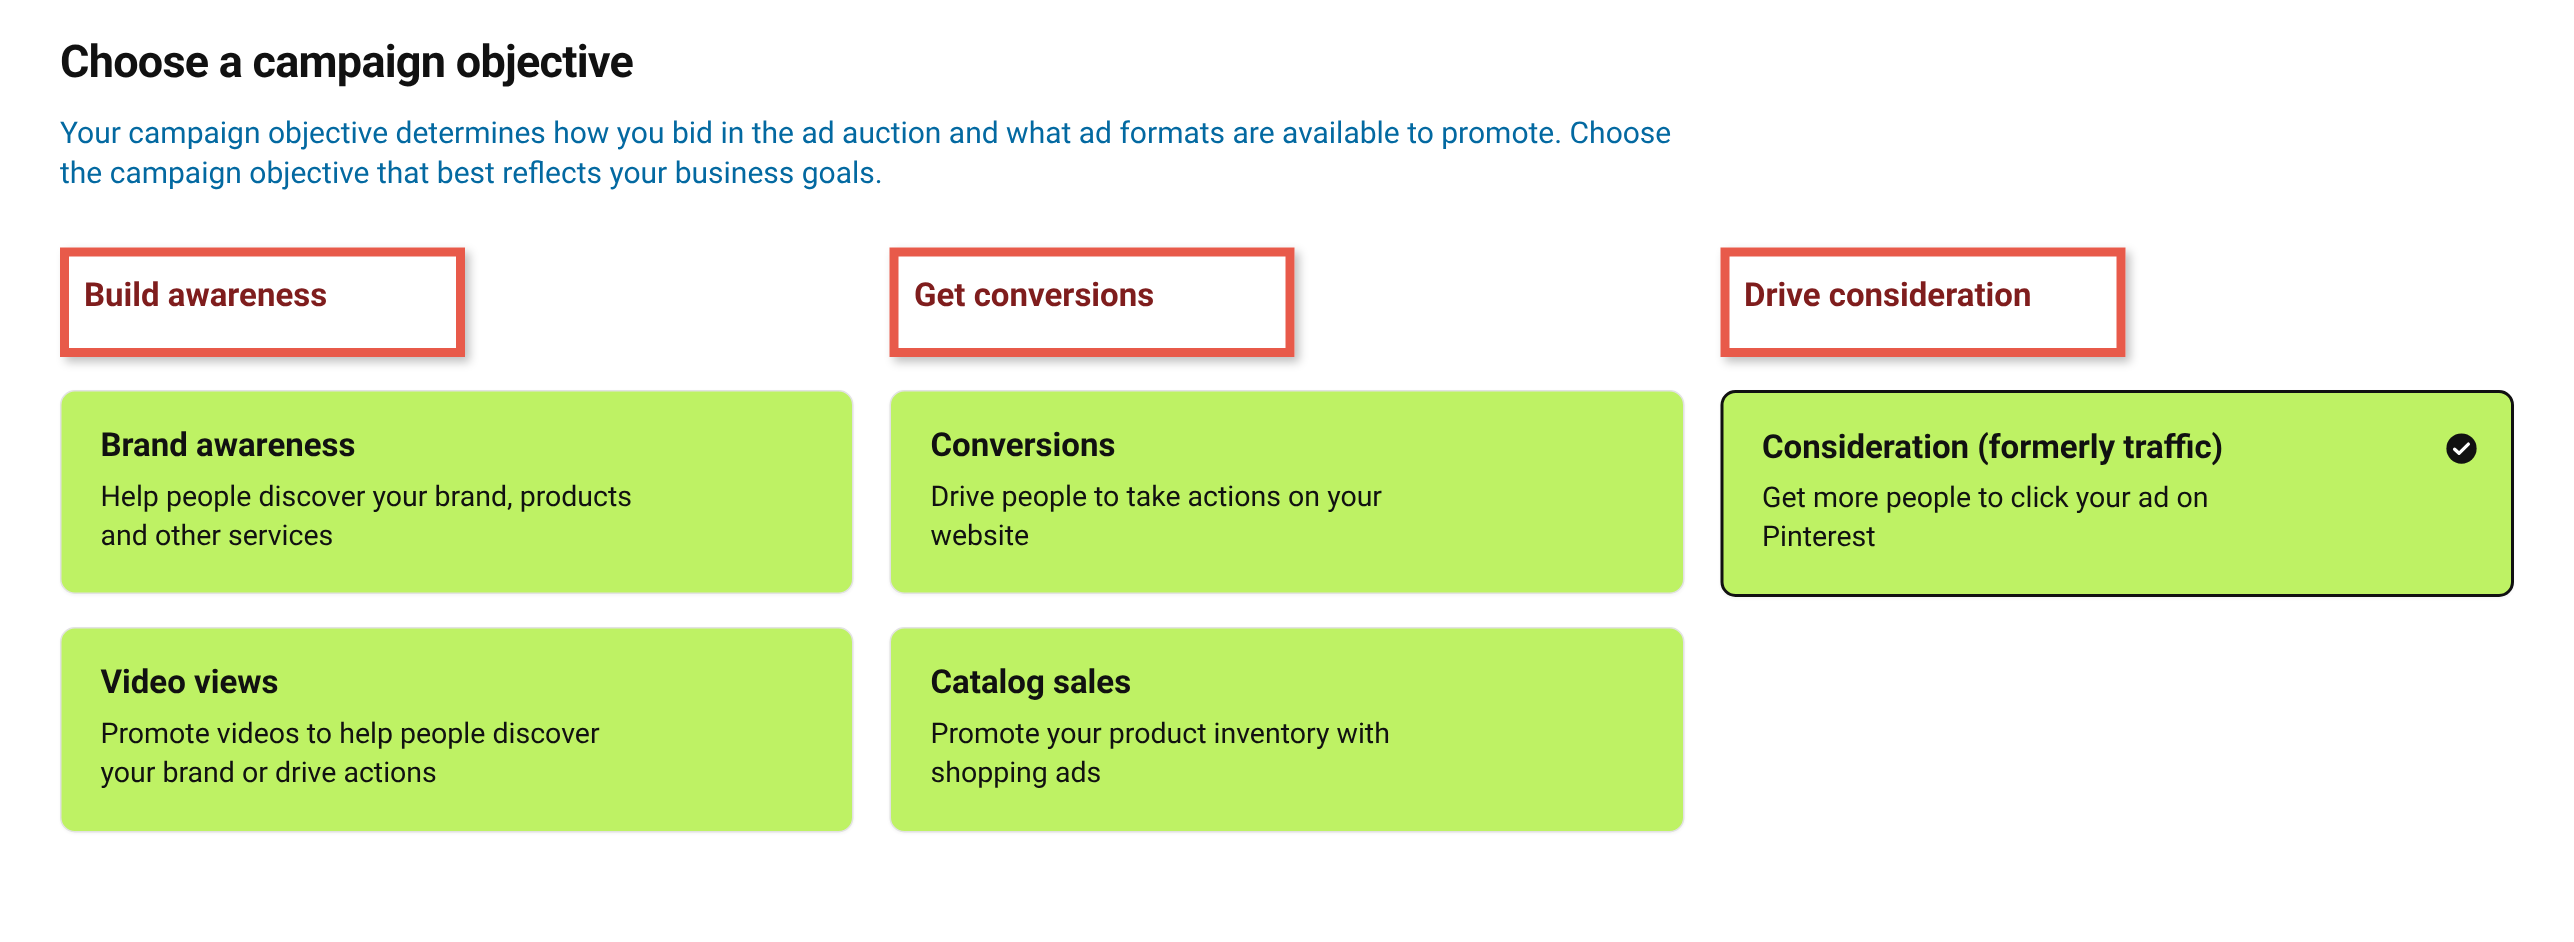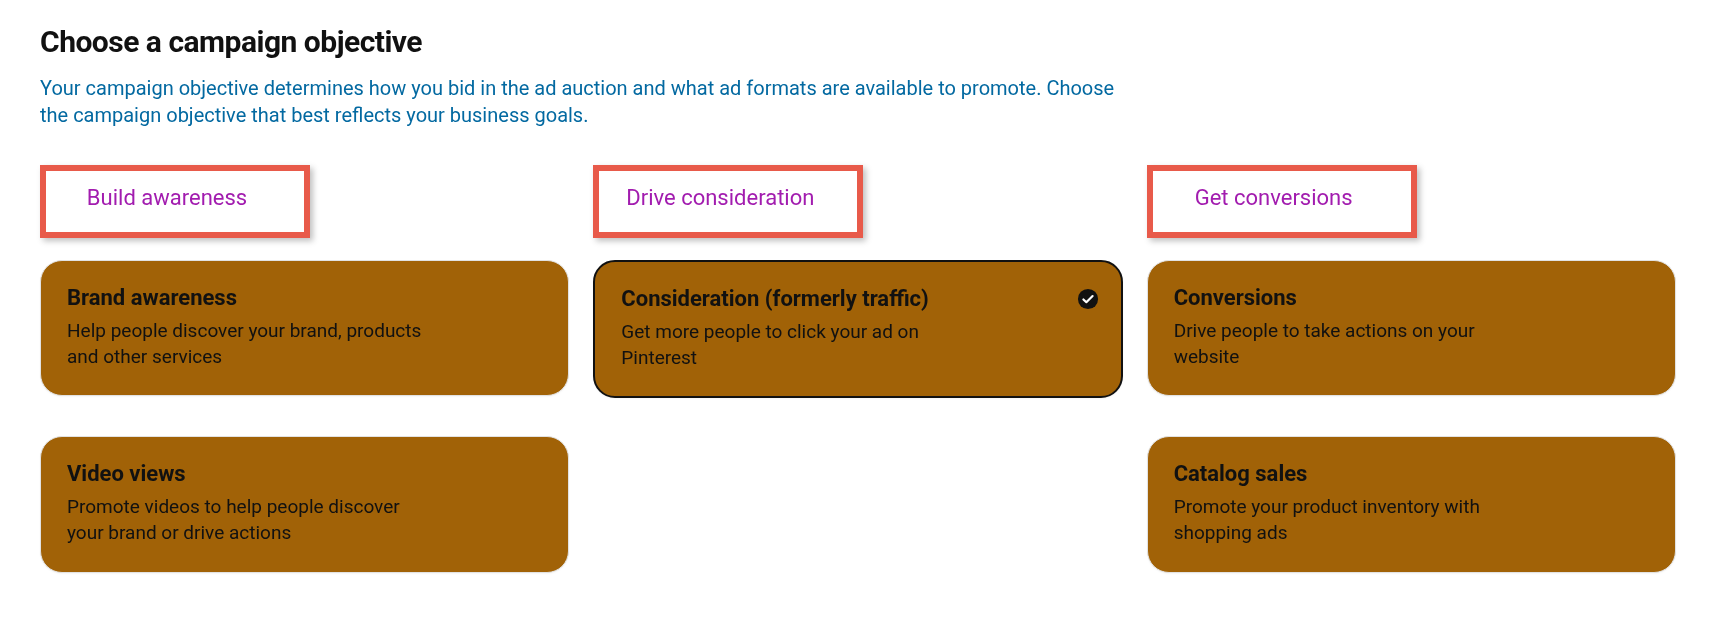--- a/index.html
+++ b/index.html
@@ -39,32 +39,31 @@
       display: inline-block;
       border: 6px solid #e85a4a;
       background: #ffffff;
       padding: 14px 26px 22px 10px;
       margin-bottom: 22px;
       box-shadow: 3px 3px 6px rgba(0,0,0,0.25);
       min-width: 270px;
     }
     .column-heading {
       font-size: 22px;
-      font-weight: 400;
-      color: #a21caf;
-      text-align: center;
+      font-weight: 700;
+      color: #7f1d1d;
     }
     .option-card {
       border: 1px solid #e2e2e2;
-      border-radius: 22px;
+      border-radius: 10px;
       padding: 24px 26px 26px 26px;
-      margin-bottom: 40px;
+      margin-bottom: 22px;
       cursor: pointer;
       position: relative;
-      background: #a16207;
+      background: #bef264;
       box-shadow: 0 1px 2px rgba(0,0,0,0.04);
     }
     .option-card.selected {
       border: 2px solid #111111;
     }
     .option-title {
       font-size: 22px;
       font-weight: 700;
       color: #111111;
       margin-bottom: 8px;
@@ -103,44 +102,44 @@
     </div>
 
     <div class="option-card">
       <div class="option-title">Video views</div>
       <div class="option-desc">Promote videos to help people discover your brand or drive actions</div>
     </div>
   </div>
 
   <div class="column">
     <div class="column-heading-wrap">
+      <div class="column-heading">Get conversions</div>
+    </div>
+
+    <div class="option-card">
+      <div class="option-title">Conversions</div>
+      <div class="option-desc">Drive people to take actions on your website</div>
+    </div>
+
+    <div class="option-card">
+      <div class="option-title">Catalog sales</div>
+      <div class="option-desc">Promote your product inventory with shopping ads</div>
+    </div>
+  </div>
+
+  <div class="column">
+    <div class="column-heading-wrap">
       <div class="column-heading">Drive consideration</div>
     </div>
 
     <div class="option-card selected">
       <div class="option-title">Consideration (formerly traffic)</div>
       <div class="option-desc">Get more people to click your ad on Pinterest</div>
       <span class="check-icon">
         <svg viewBox="0 0 24 24" width="22" height="22">
           <circle cx="12" cy="12" r="11" fill="#111111"></circle>
           <path d="M7 12.5 L10.2 15.5 L17 8.8" stroke="#ffffff" stroke-width="2.4" fill="none" stroke-linecap="round" stroke-linejoin="round"></path>
         </svg>
       </span>
     </div>
   </div>
 
-  <div class="column">
-    <div class="column-heading-wrap">
-      <div class="column-heading">Get conversions</div>
-    </div>
-
-    <div class="option-card">
-      <div class="option-title">Conversions</div>
-      <div class="option-desc">Drive people to take actions on your website</div>
-    </div>
-
-    <div class="option-card">
-      <div class="option-title">Catalog sales</div>
-      <div class="option-desc">Promote your product inventory with shopping ads</div>
-    </div>
-  </div>
-
 </div>
 
 </body></html>

